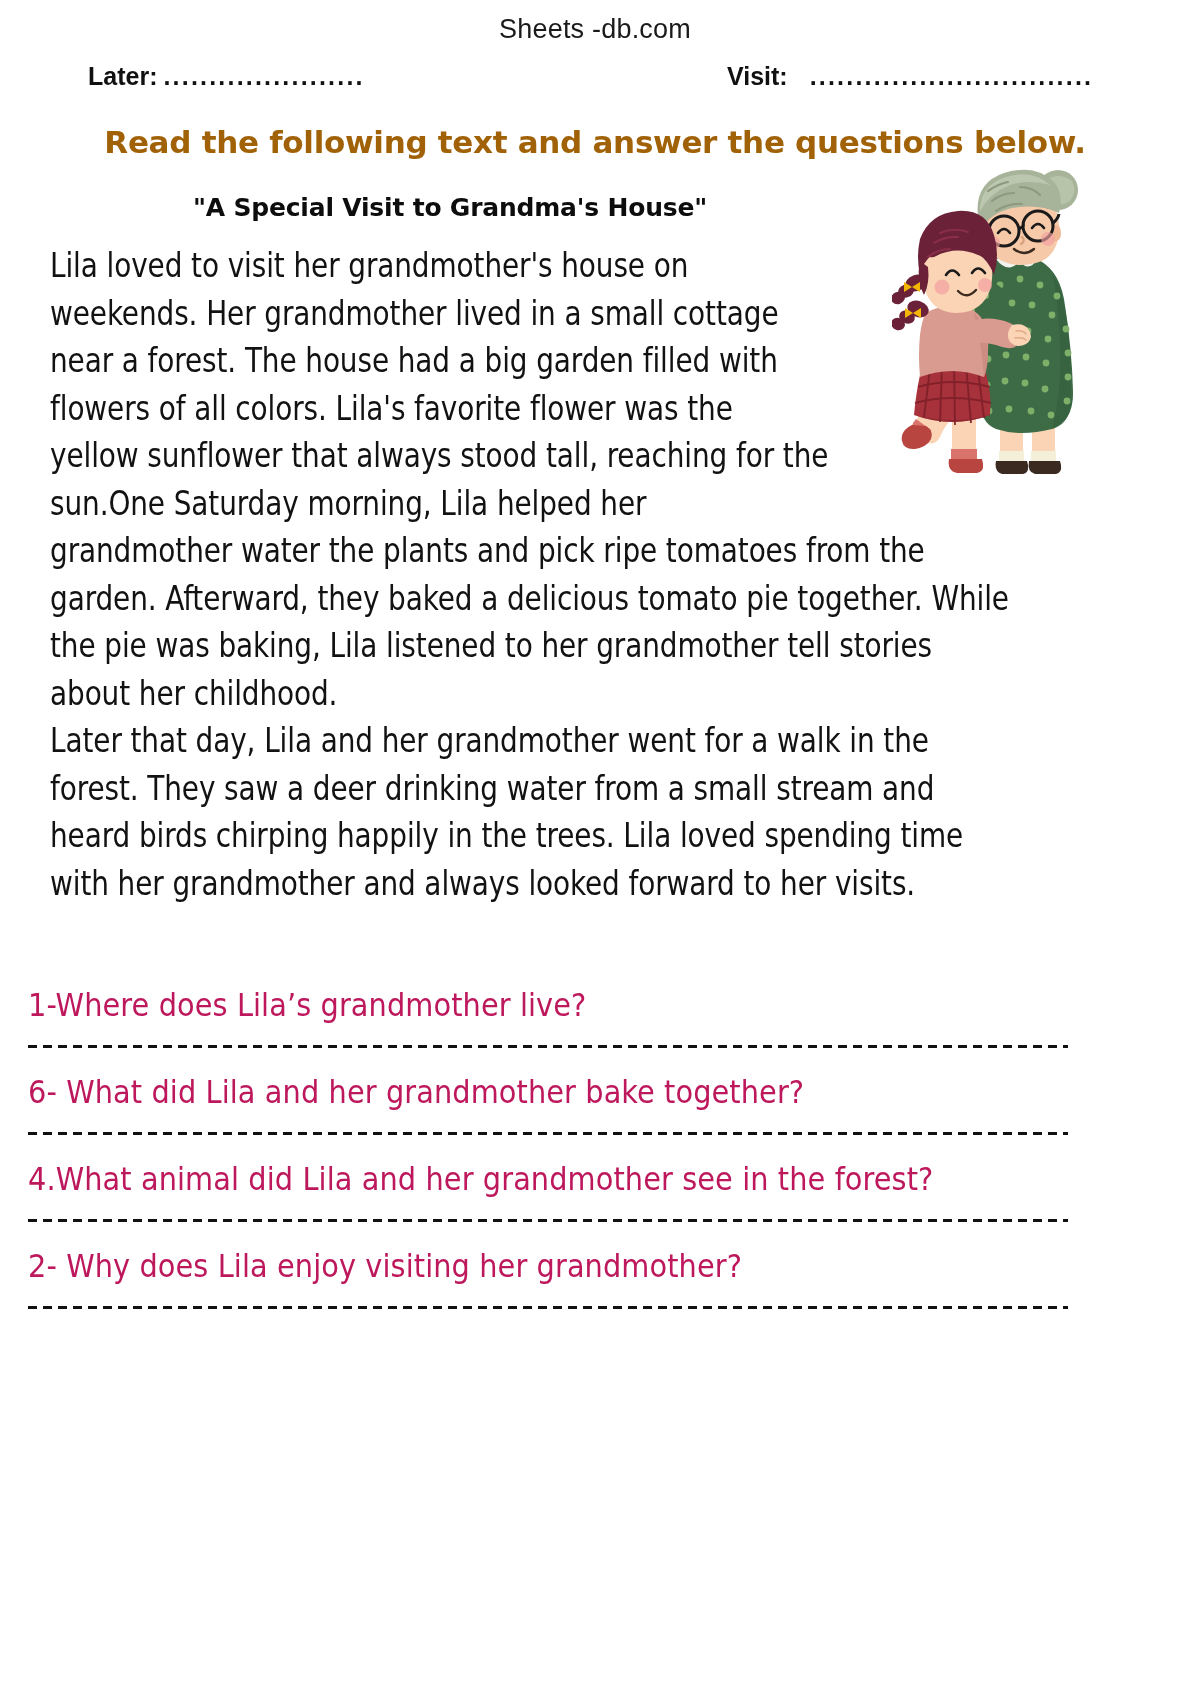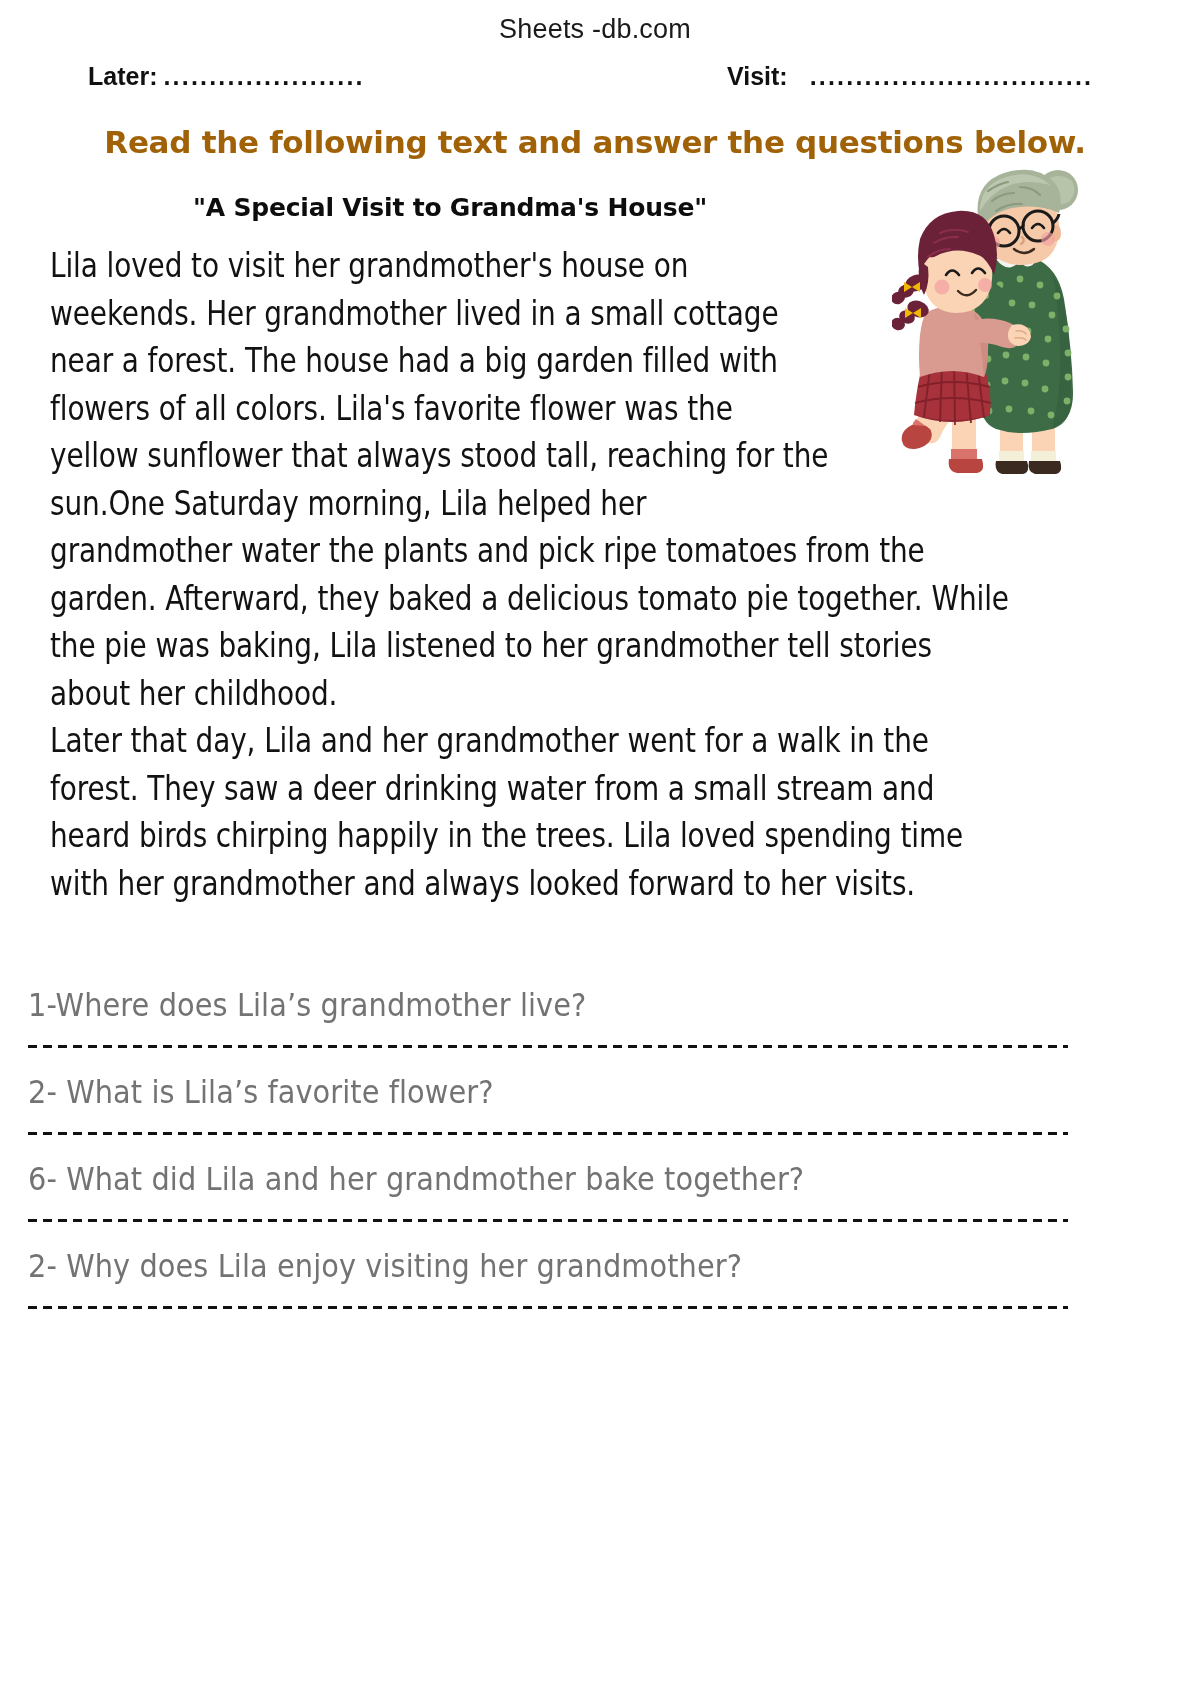--- a/index.html
+++ b/index.html
@@ -146,21 +146,21 @@
     left: 28px;
     width: 1140px;
   }
   .question-block {
     position: relative;
   }
   .question-text {
     font-family: "DejaVu Sans Condensed", "Liberation Sans Narrow", "Liberation Sans", sans-serif;
     font-size: 32px;
     line-height: 40px;
-    color: #737373;
+    color: #be185d;
     letter-spacing: 0.1px;
     padding-top: 20px;
     padding-bottom: 20px;
   }
   .answer-rule {
     height: 3px;
     width: 1040px;
     background-image: repeating-linear-gradient(
       to right,
       #111111 0px,
@@ -428,30 +428,30 @@
     <p class="para-2">Later that day, Lila and her grandmother went for a walk in the forest. They saw a deer drinking water from a small stream and heard birds chirping happily in the trees. Lila loved spending time with her grandmother and always looked forward to her visits.</p>
   </div>
 
   <div class="questions">
 
     <div class="question-block">
       <div class="question-text">1-Where does Lila’s grandmother live?</div>
       <div class="answer-rule"></div>
     </div>
 
-    <div class="question-block">
-      <div class="question-text">2- What is Lila’s favorite flower?</div>
-      <div class="answer-rule"></div>
-    </div>
 
     <div class="question-block">
       <div class="question-text">6- What did Lila and her grandmother bake together?</div>
       <div class="answer-rule"></div>
     </div>
 
+    <div class="question-block">
+      <div class="question-text">4.What animal did Lila and her grandmother see in the forest?</div>
+      <div class="answer-rule"></div>
+    </div>
 
     <div class="question-block">
       <div class="question-text">2- Why does Lila enjoy visiting her grandmother?</div>
       <div class="answer-rule"></div>
     </div>
 
   </div>
 
 </div>
 

